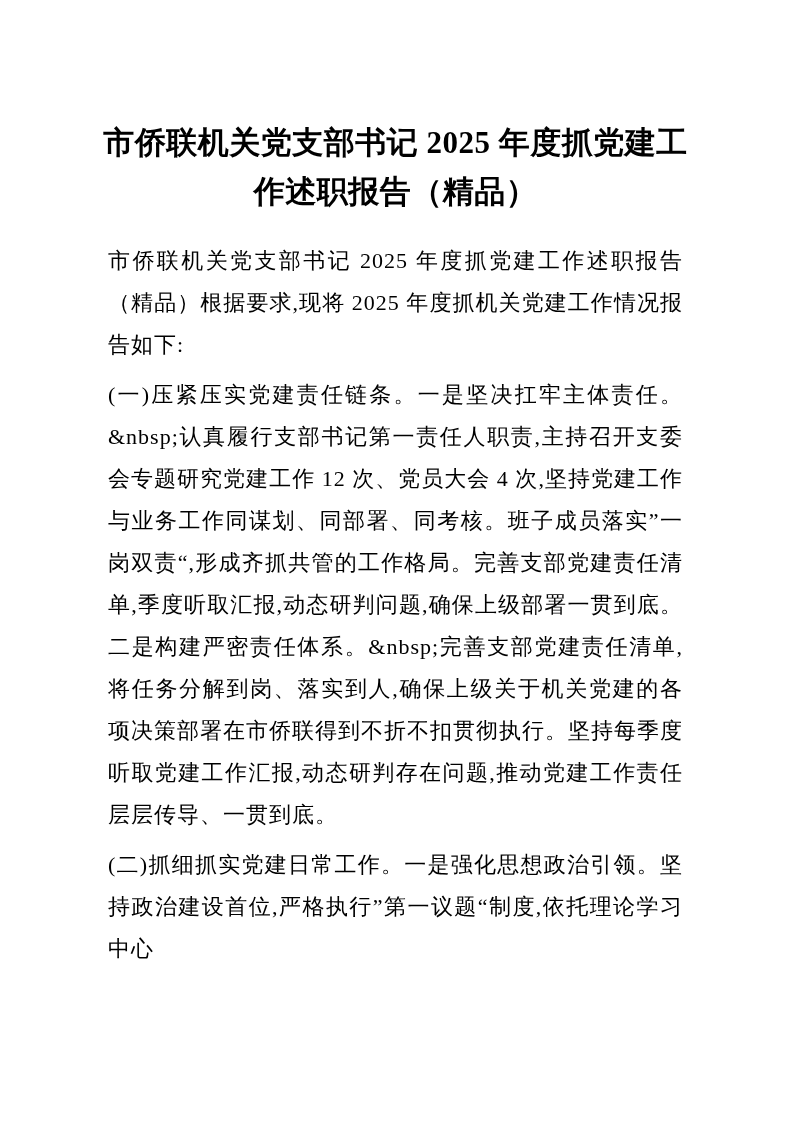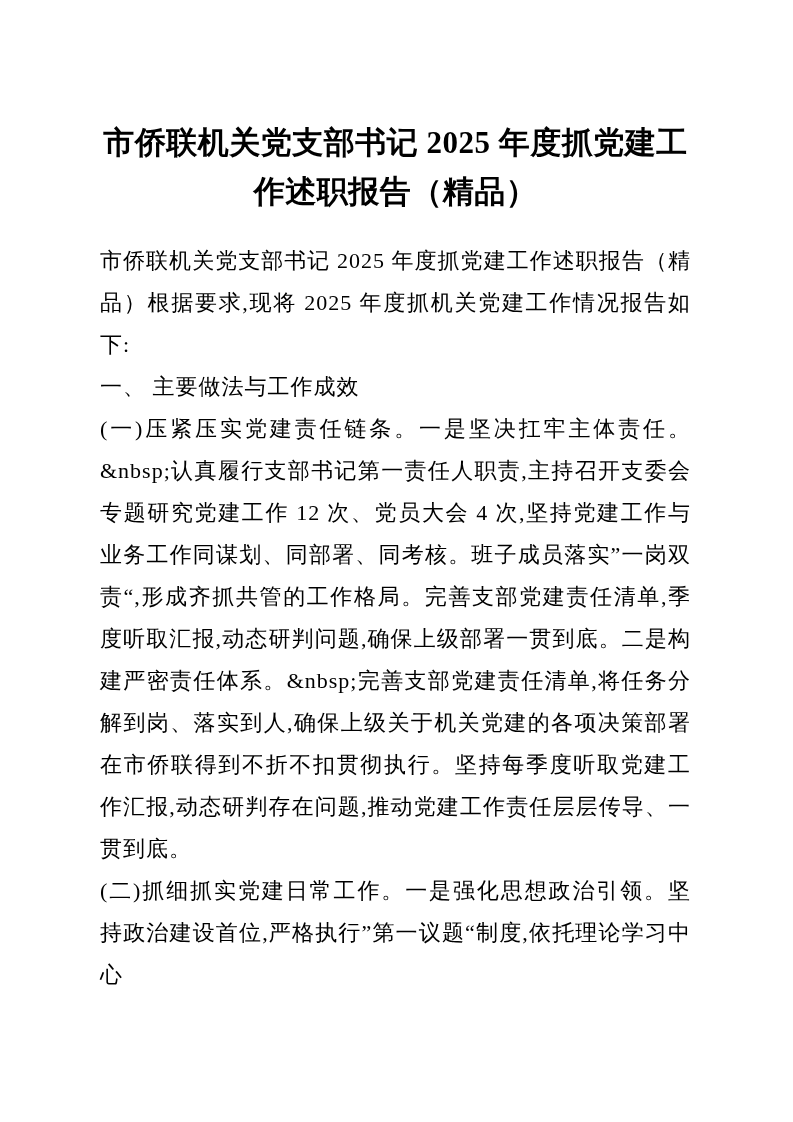--- a/index.html
+++ b/index.html
@@ -27,34 +27,33 @@
     line-height: 49px;
     text-align: center;
     letter-spacing: 0.5px;
     color: #000000;
     margin: 0;
   }
   .doc-body {
     margin-top: 24px;
   }
   .doc-body p {
-    margin: 0;
+    margin: 8px;
     font-size: 22px;
     line-height: 42px;
     letter-spacing: 1px;
     text-align: justify;
     text-justify: inter-character;
     color: #000000;
   }
 </style>
 </head>
 <body>
 
 <div class="doc-page">
   <h1 class="doc-title">市侨联机关党支部书记 2025 年度抓党建工作述职报告（精品）</h1>
 
   <div class="doc-body">
     <p>市侨联机关党支部书记 2025 年度抓党建工作述职报告（精品）根据要求,现将 2025 年度抓机关党建工作情况报告如下:</p>
-    <p>一、 主要做法与工作成效</p>
     <p>(一)压紧压实党建责任链条。一是坚决扛牢主体责任。&amp;nbsp;认真履行支部书记第一责任人职责,主持召开支委会专题研究党建工作 12 次、党员大会 4 次,坚持党建工作与业务工作同谋划、同部署、同考核。班子成员落实”一岗双责“,形成齐抓共管的工作格局。完善支部党建责任清单,季度听取汇报,动态研判问题,确保上级部署一贯到底。二是构建严密责任体系。&amp;nbsp;完善支部党建责任清单,将任务分解到岗、落实到人,确保上级关于机关党建的各项决策部署在市侨联得到不折不扣贯彻执行。坚持每季度听取党建工作汇报,动态研判存在问题,推动党建工作责任层层传导、一贯到底。</p>
     <p>(二)抓细抓实党建日常工作。一是强化思想政治引领。坚持政治建设首位,严格执行”第一议题“制度,依托理论学习中心</p>
   </div>
 </div>
 
 </body></html>

